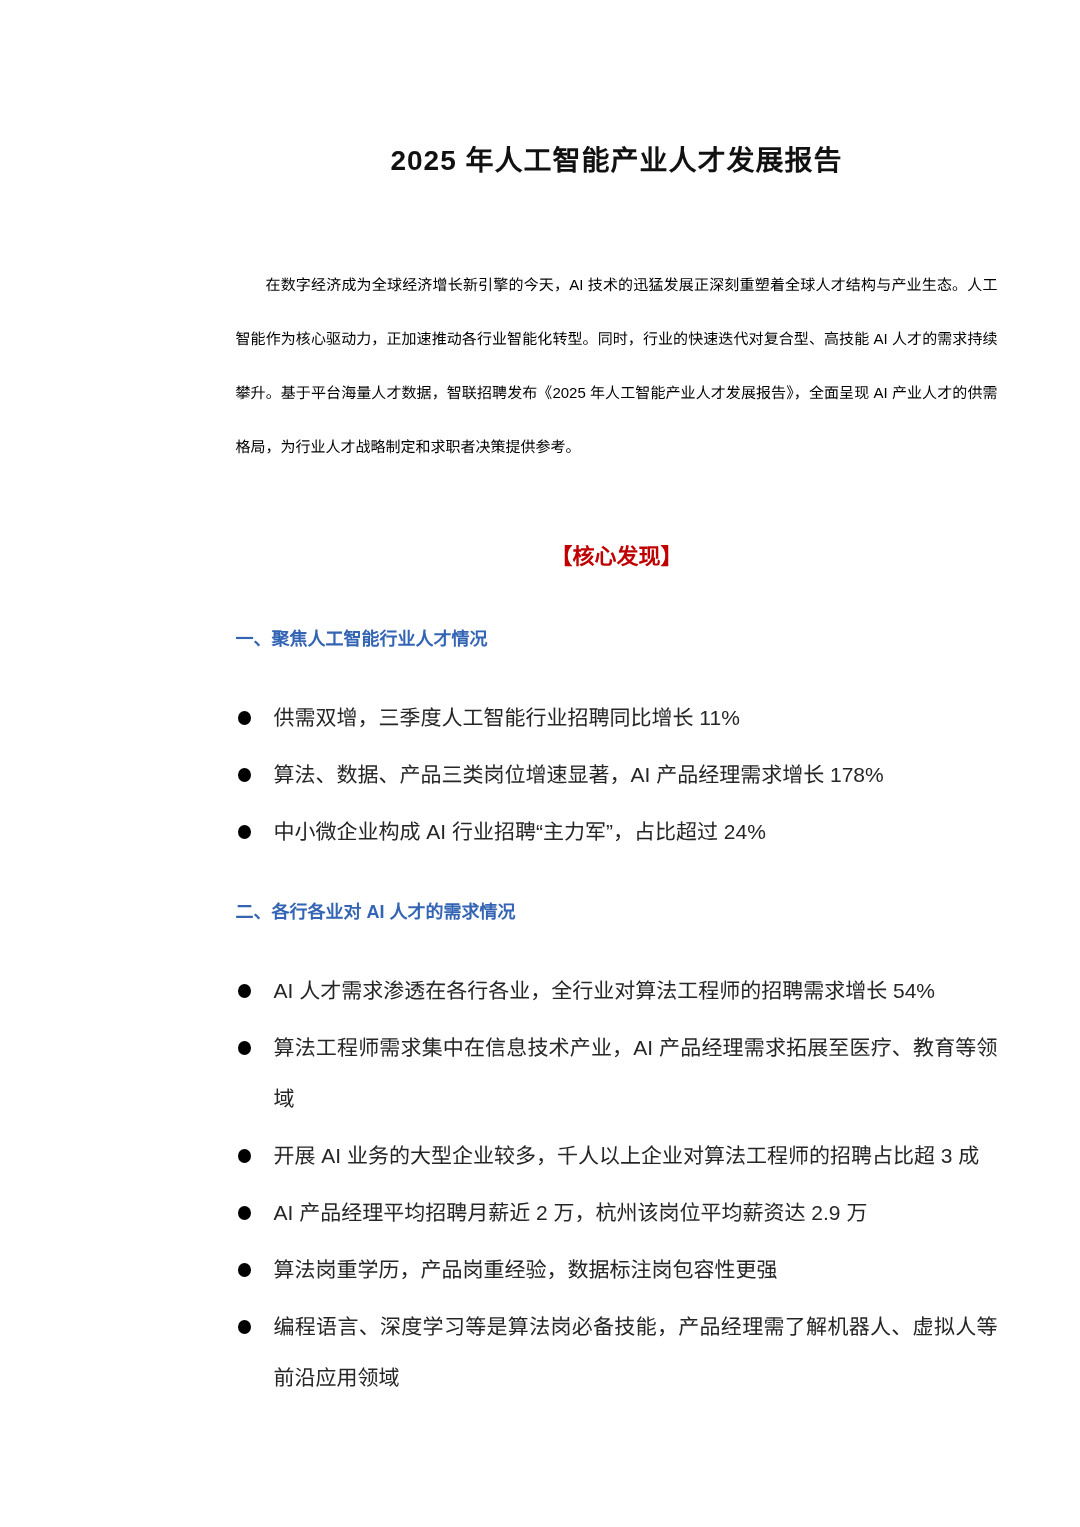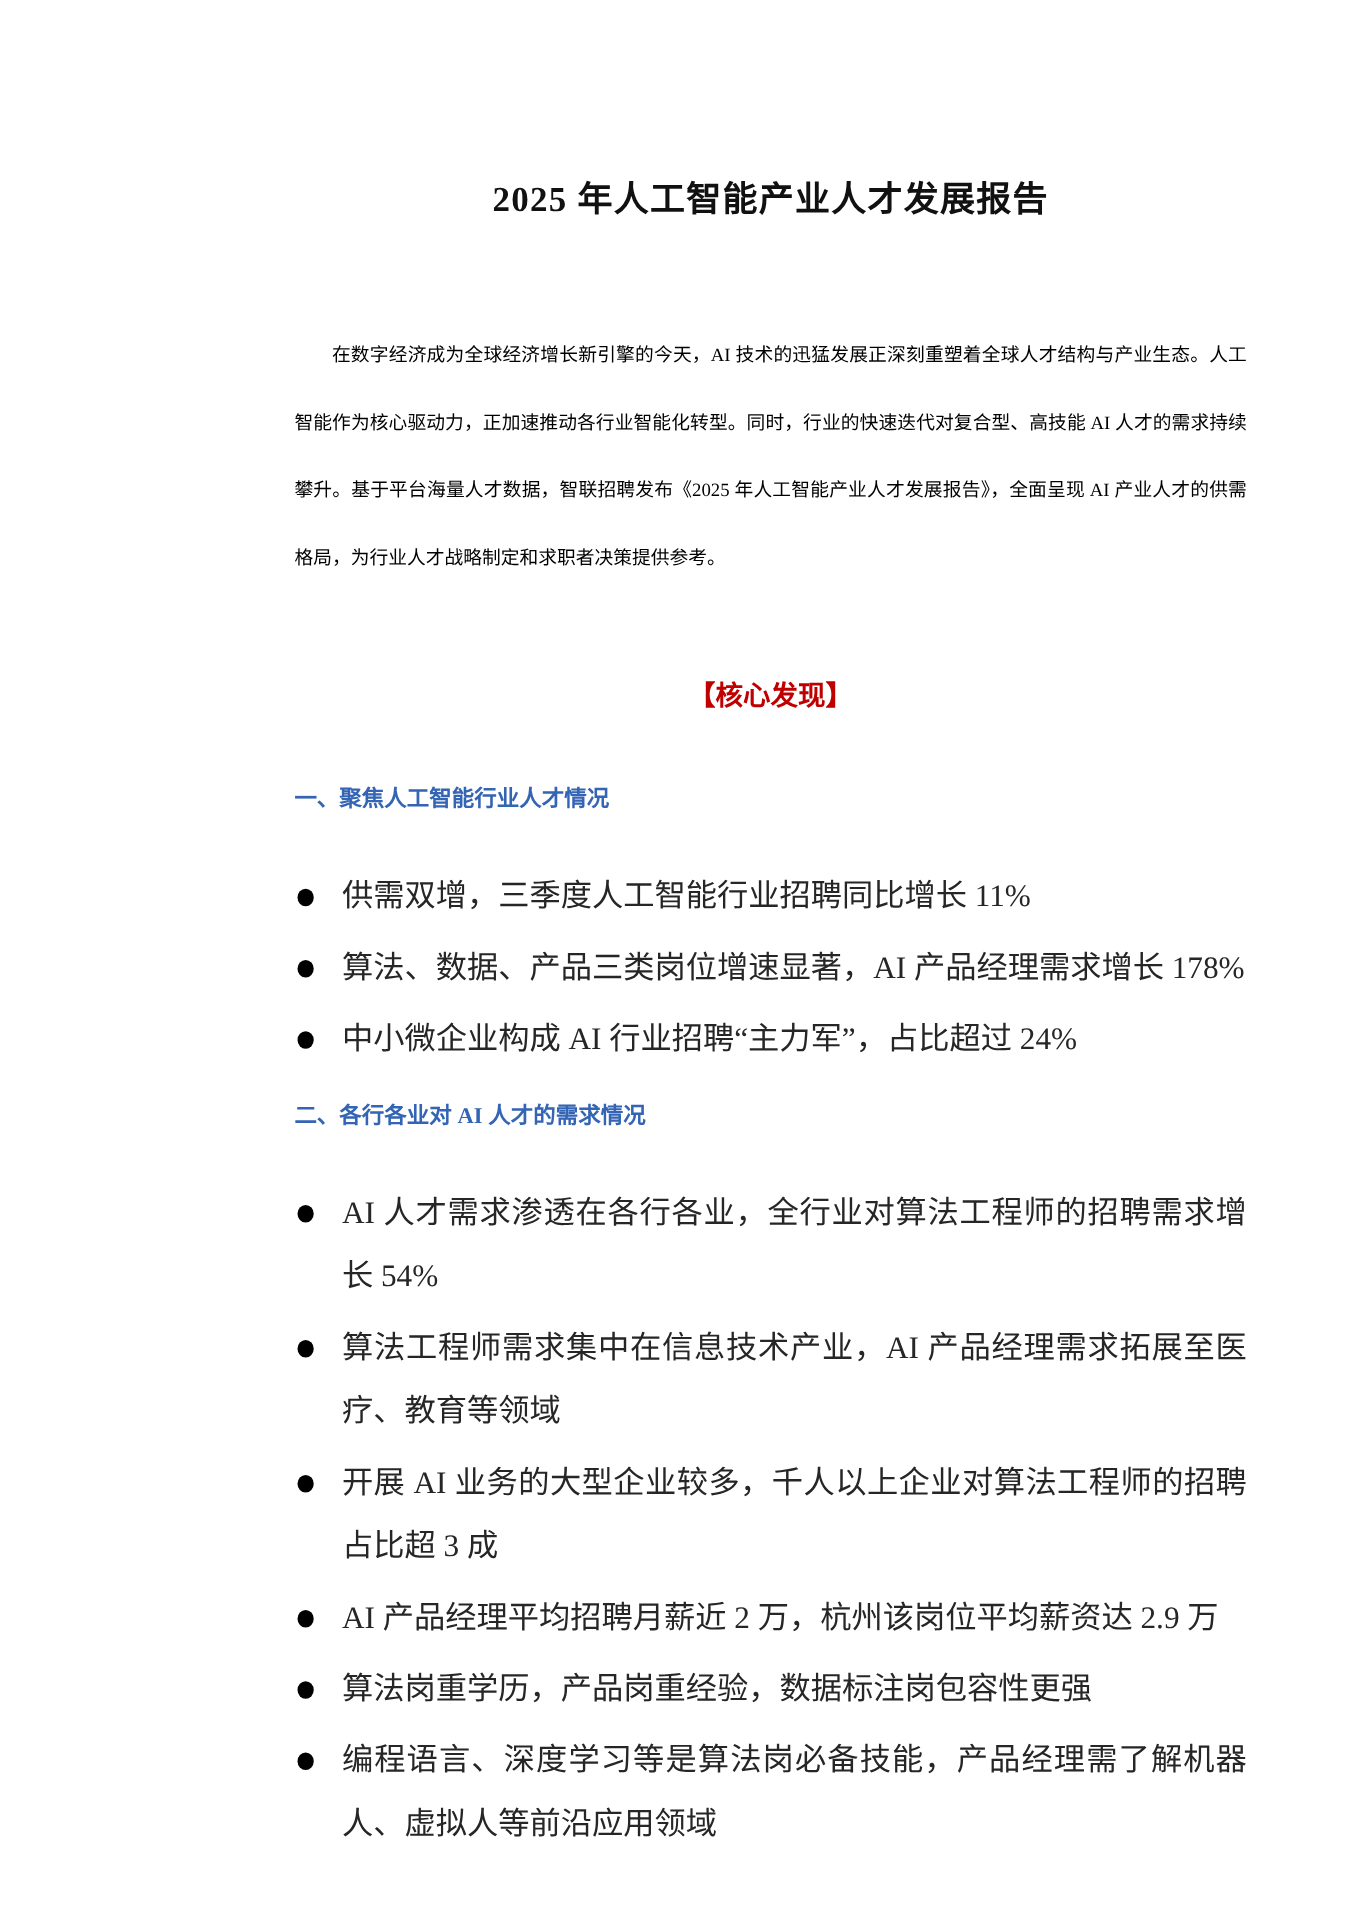--- a/index.html
+++ b/index.html
@@ -6,21 +6,21 @@
     margin: 0;
     padding: 0;
     background: #ffffff;
   }
   .page {
     position: relative;
     width: 935px;
     height: 1527px;
     margin: 0 auto;
     background: #ffffff;
-    font-family: Liberation Serif, serif;
+    font-family: Liberation Sans, sans-serif;
     color: #1f1f1f;
     overflow: hidden;
     box-sizing: border-box;
   }
   .content {
     position: absolute;
     left: 163px;
     top: 0;
     width: 762px;
   }
@@ -52,32 +52,32 @@
   .section-heading {
     font-size: 18px;
     font-weight: bold;
     color: #3465b4;
     line-height: 30px;
   }
   .section-heading.first {
     margin-top: 52px;
   }
   .section-heading.second {
-    margin-top: 20px;
+    margin-top: 40px;
     margin-bottom: 38px;
   }
   ul.bullets {
     list-style: none;
     margin: 38px 0 0 0;
     padding: 0;
   }
   ul.bullets li {
     position: relative;
     padding-left: 38px;
-    font-size: 25px;
+    font-size: 21px;
     line-height: 51px;
     margin-bottom: 6px;
     text-align: justify;
     color: #262626;
   }
   ul.bullets li .dot {
     position: absolute;
     left: 2px;
     top: 19px;
     width: 13px;

